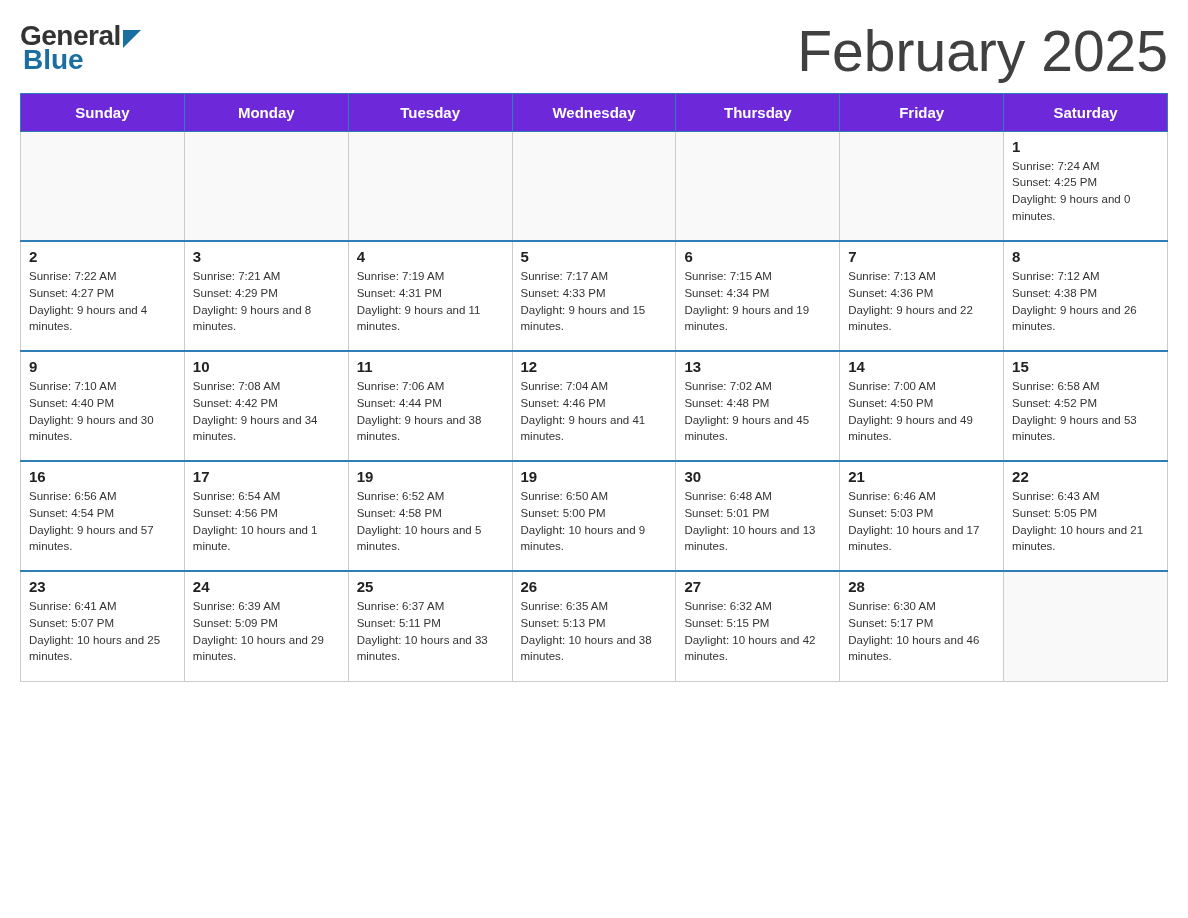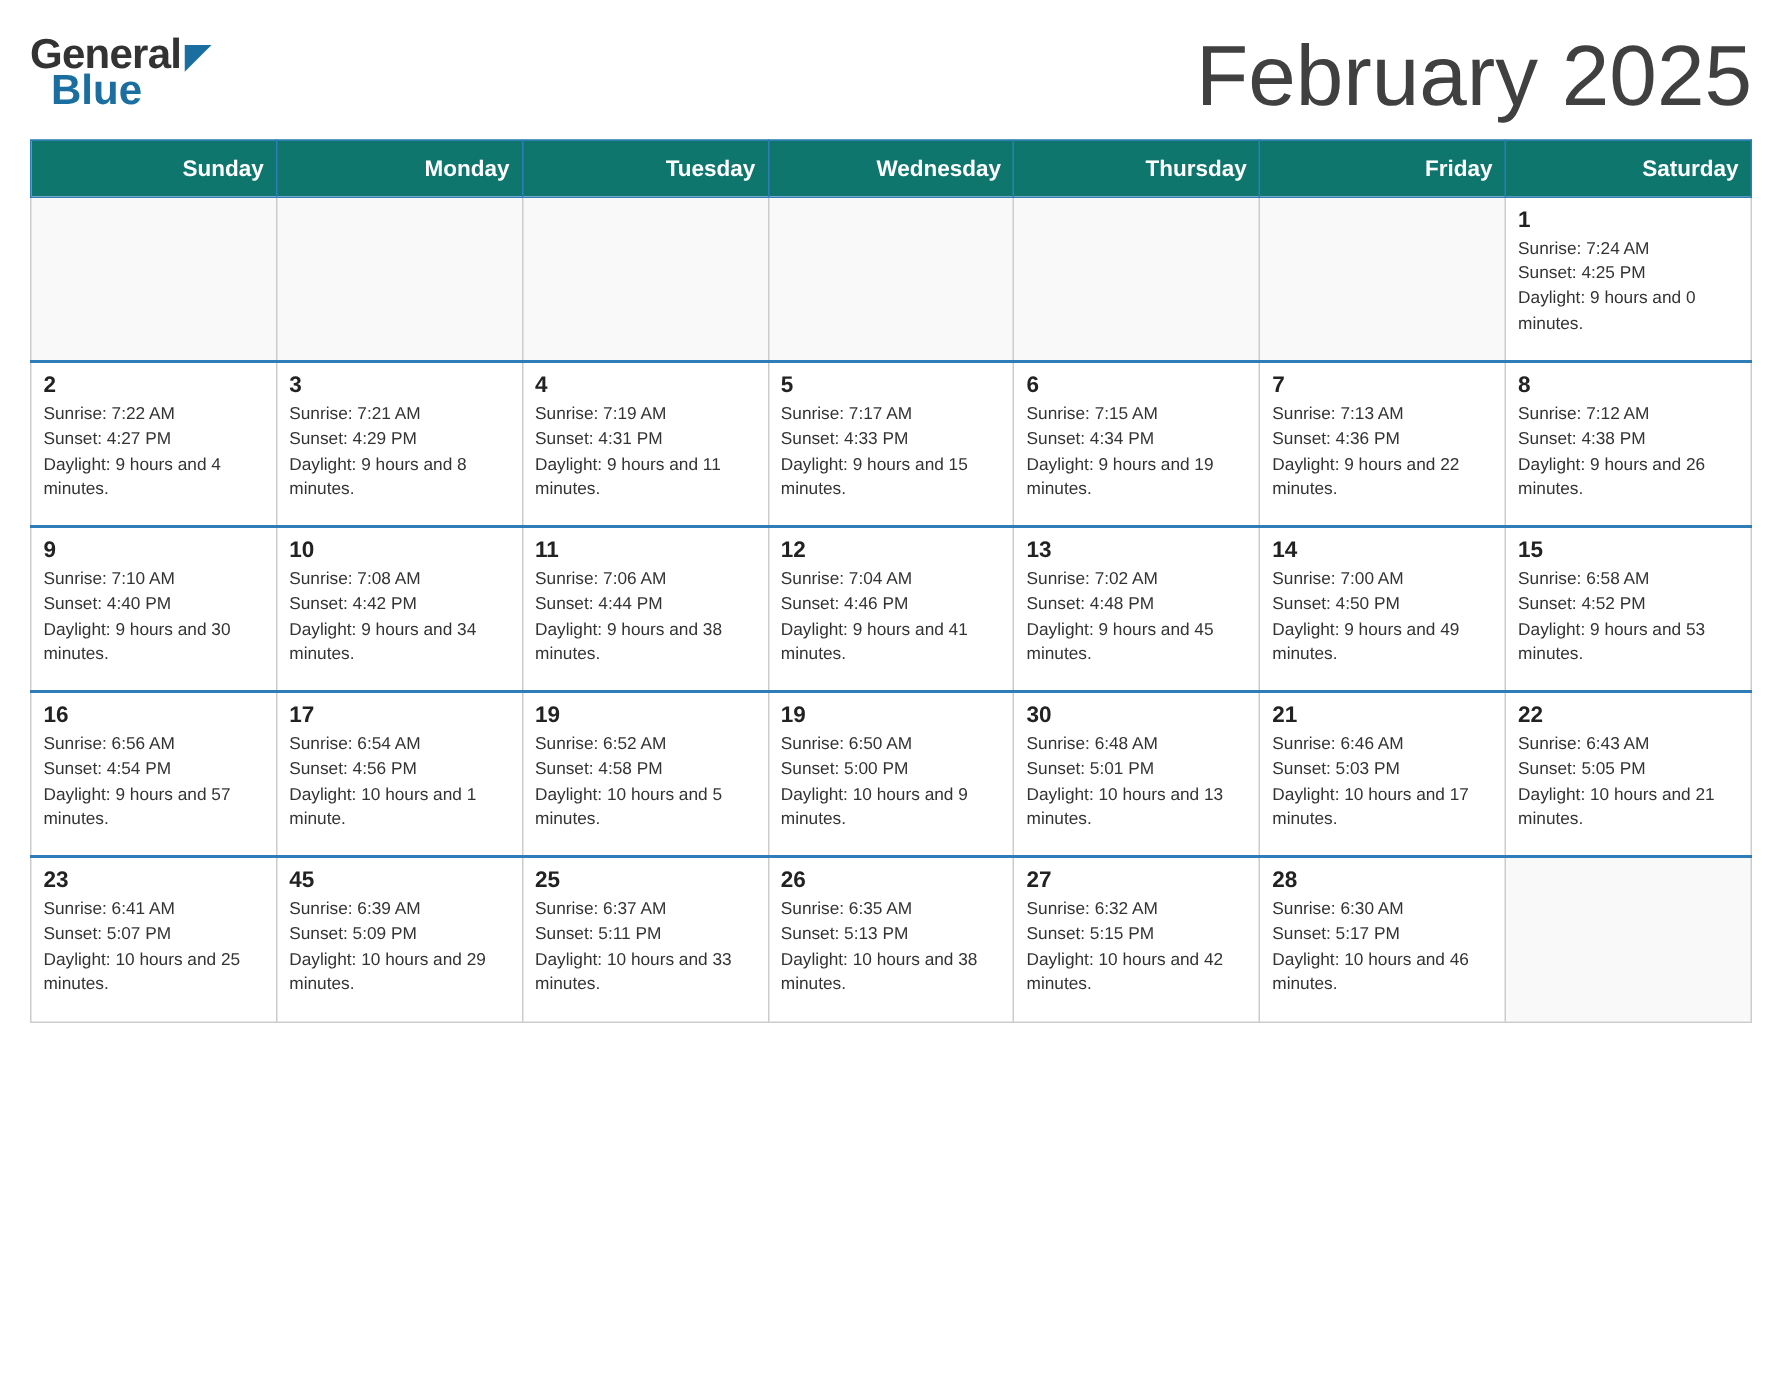--- a/index.html
+++ b/index.html
@@ -28,21 +28,21 @@
     .logo-general {
       font-size: 28px;
       font-weight: bold;
       color: #333;
       letter-spacing: -0.5px;
     }
     .logo-blue {
       font-size: 28px;
       font-weight: bold;
       color: #1a6fa0;
-      margin-left: 14px;
+      margin-left: 3px;
     }
     .title-block {
       text-align: right;
     }
     .calendar-title {
       font-size: 57px;
       font-weight: normal;
       color: #404040;
       line-height: 1.1;
     }
@@ -50,26 +50,26 @@
       font-size: 20px;
       color: #555;
       margin-top: 4px;
     }
     table {
       width: 100%;
       border-collapse: collapse;
       margin-top: 10px;
     }
     th {
-      background-color: #0f766e;
+      background-color: #6d28d9;
       color: #fff;
       font-size: 15px;
       font-weight: bold;
       padding: 10px 8px;
-      text-align: right;
+      text-align: center;
       border: 1px solid #2e7cb8;
     }
     td {
       vertical-align: top;
       border: 1px solid #ccc;
       padding: 6px 8px;
       width: 14.28%;
       min-height: 110px;
       height: 110px;
     }
@@ -237,21 +237,21 @@
           <span class="day-number">22</span>
           <div class="day-info">Sunrise: 6:43 AM<br>Sunset: 5:05 PM<br>Daylight: 10 hours and 21 minutes.</div>
         </td>
       </tr>
       <tr>
         <td>
           <span class="day-number">23</span>
           <div class="day-info">Sunrise: 6:41 AM<br>Sunset: 5:07 PM<br>Daylight: 10 hours and 25 minutes.</div>
         </td>
         <td>
-          <span class="day-number">45</span>
+          <span class="day-number">24</span>
           <div class="day-info">Sunrise: 6:39 AM<br>Sunset: 5:09 PM<br>Daylight: 10 hours and 29 minutes.</div>
         </td>
         <td>
           <span class="day-number">25</span>
           <div class="day-info">Sunrise: 6:37 AM<br>Sunset: 5:11 PM<br>Daylight: 10 hours and 33 minutes.</div>
         </td>
         <td>
           <span class="day-number">26</span>
           <div class="day-info">Sunrise: 6:35 AM<br>Sunset: 5:13 PM<br>Daylight: 10 hours and 38 minutes.</div>
         </td>

